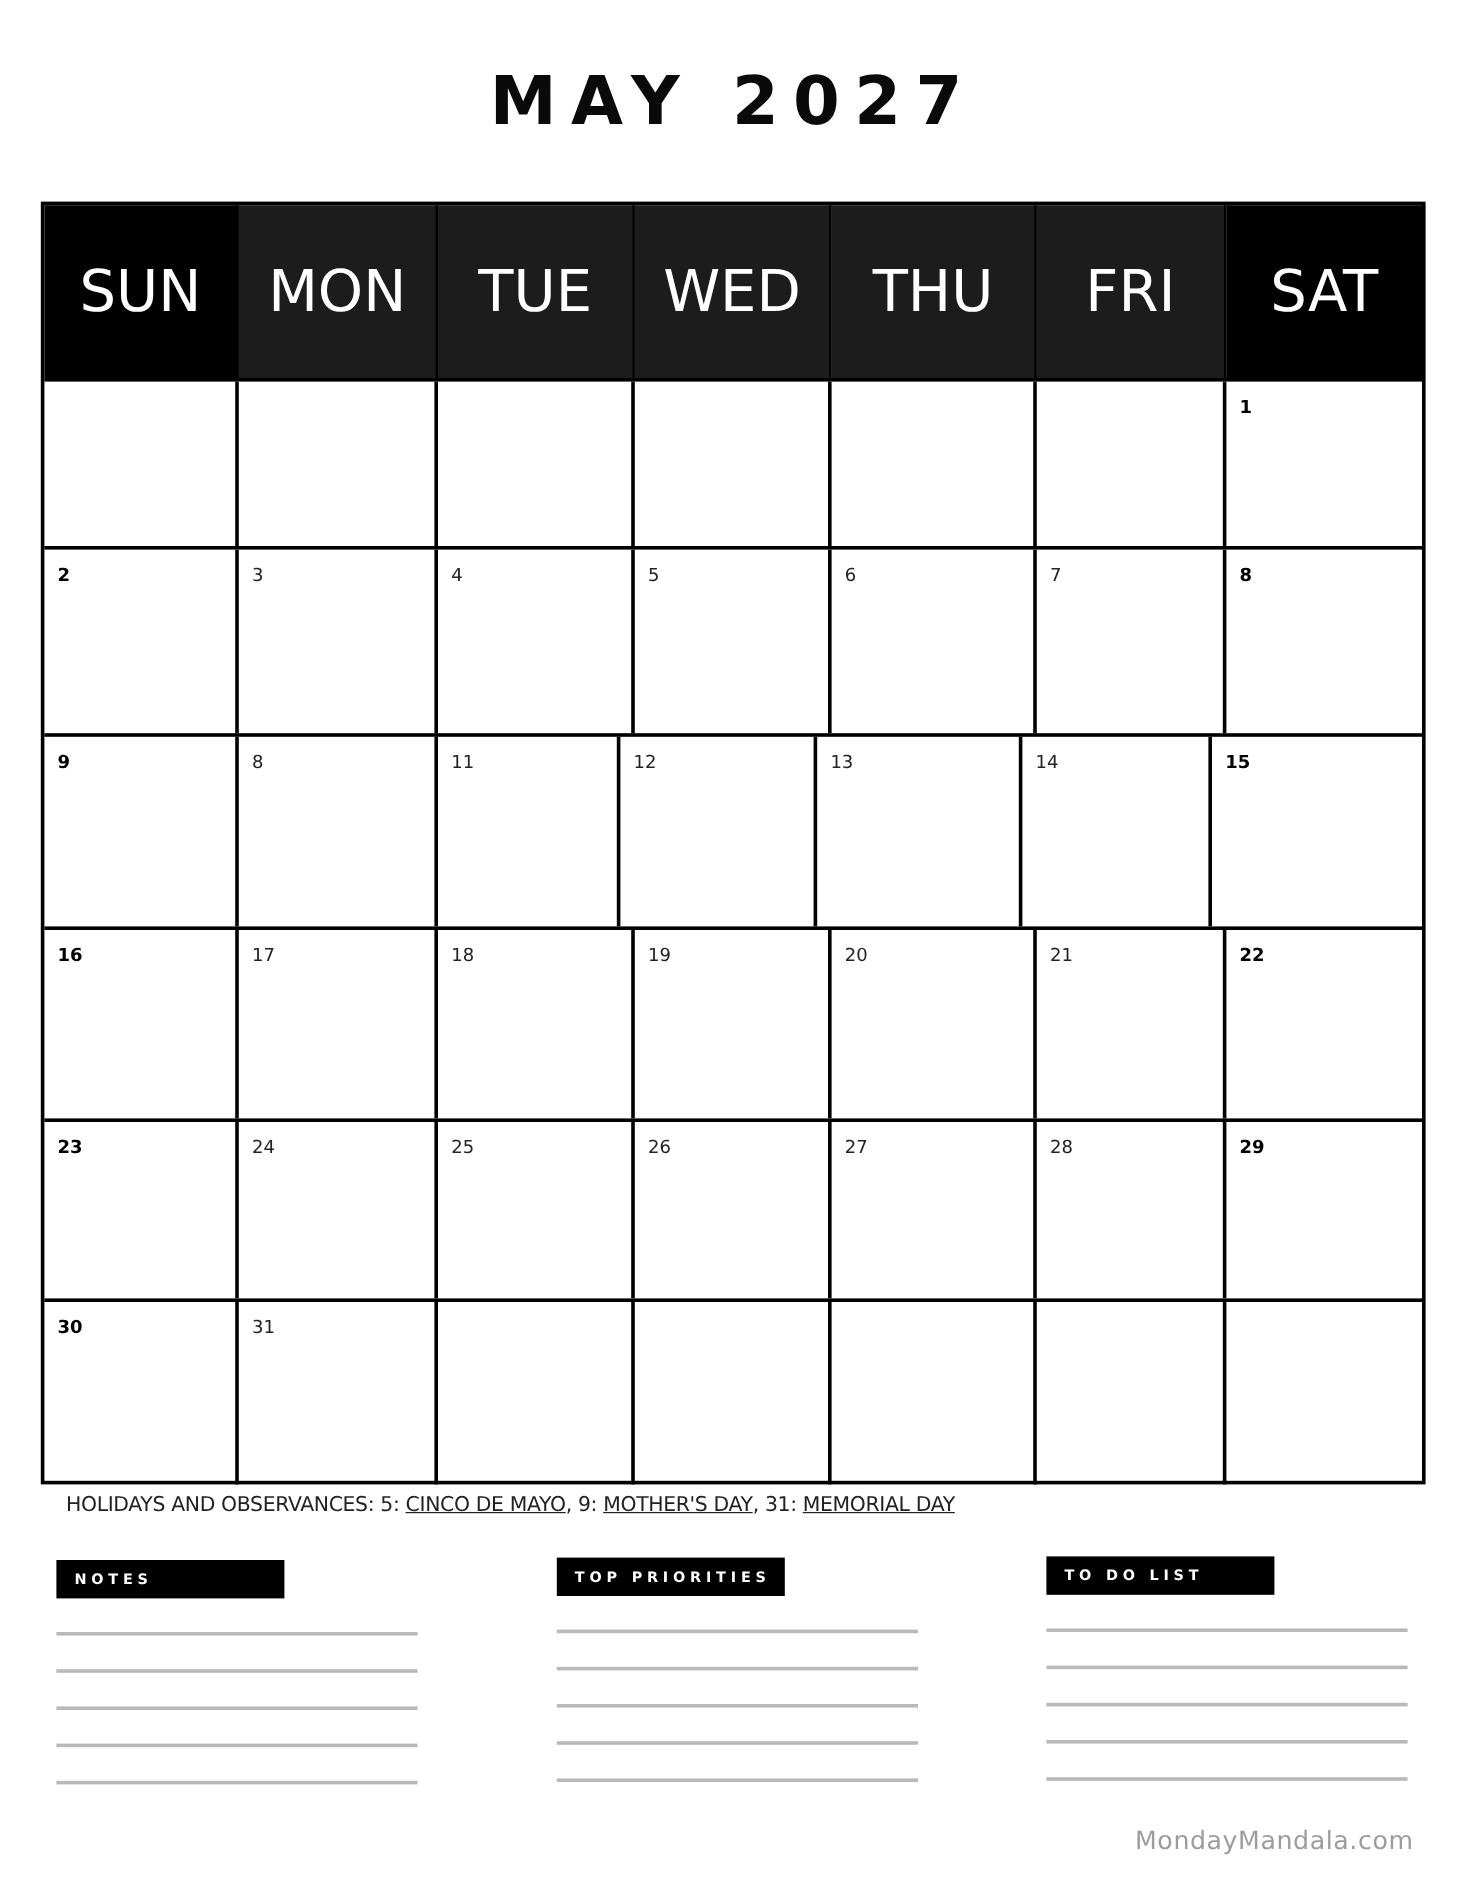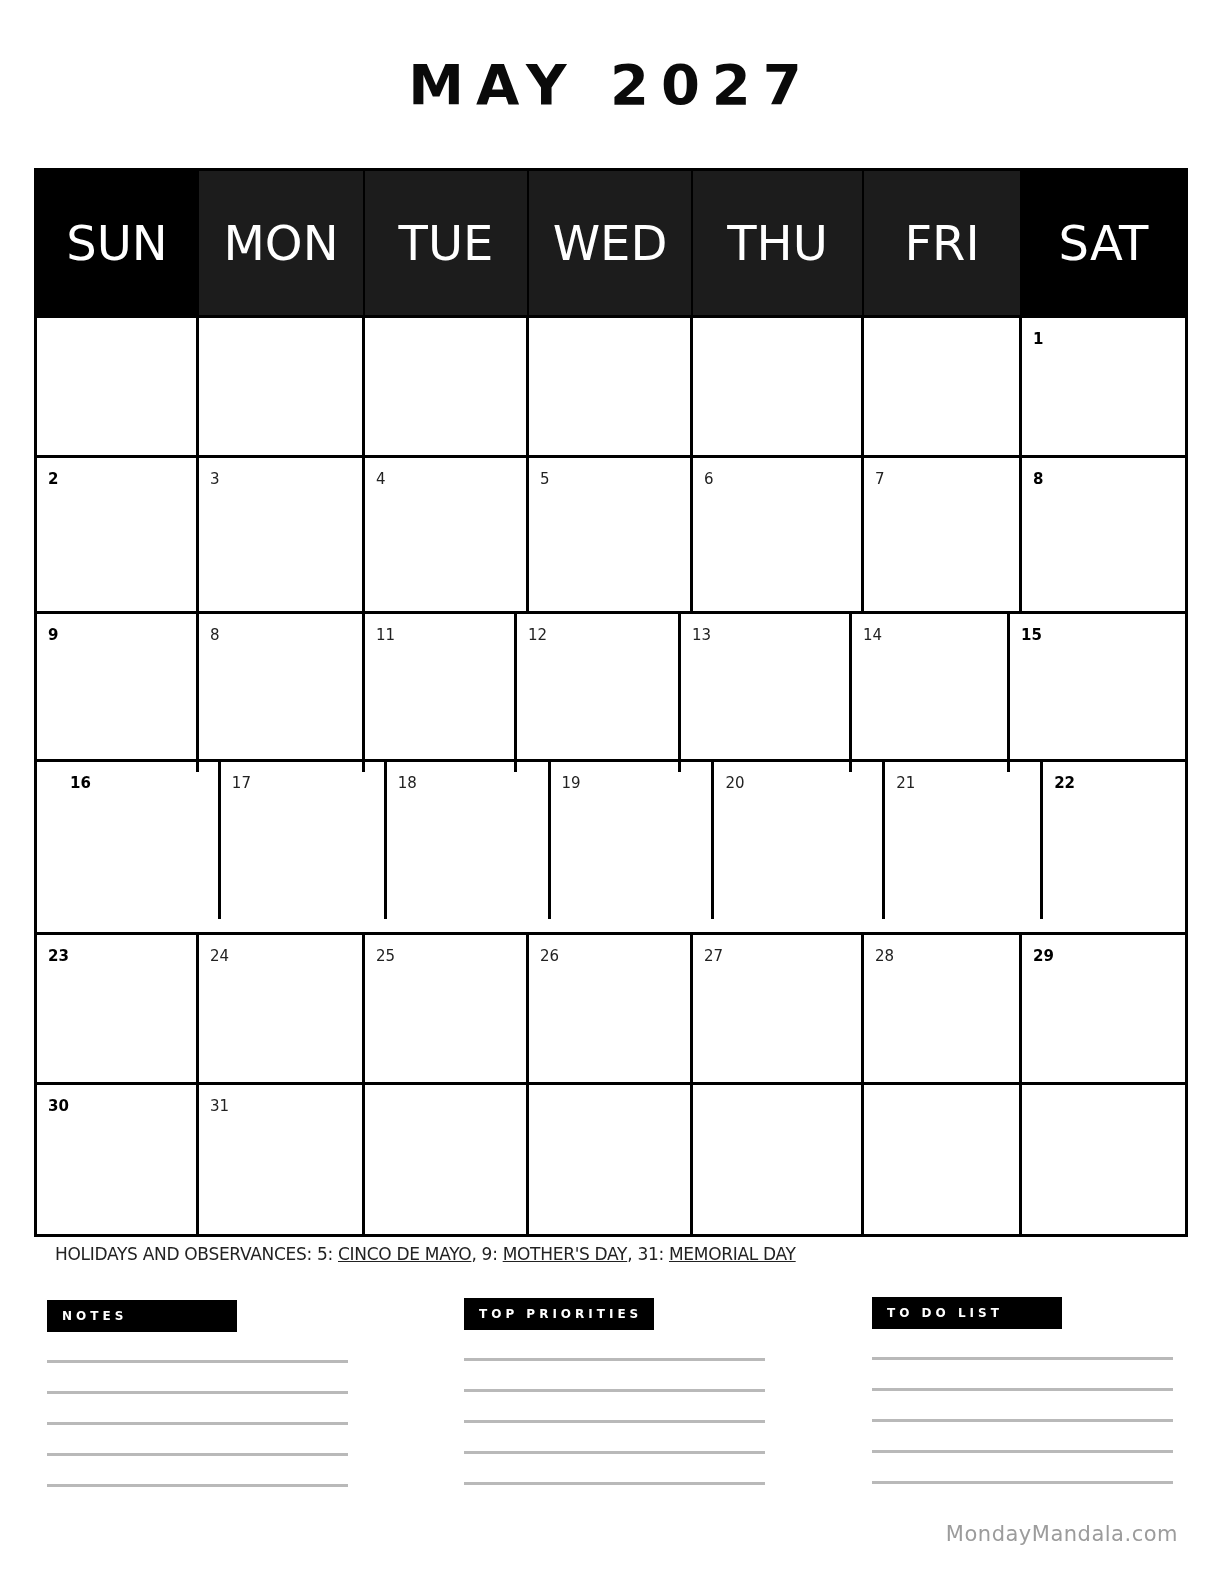--- a/index.html
+++ b/index.html
@@ -135,21 +135,21 @@
         <div class="day" style="width: 171px;">
           <span class="daynum">13</span>
         </div>
         <div class="day" style="width: 158px;">
           <span class="daynum">14</span>
         </div>
         <div class="day" style="width: 163px;">
           <span class="daynum we">15</span>
         </div>
       </div>
-      <div class="week" style="top: 588px; height: 160px; padding-left: 22px;">
+      <div class="week" style="top: 601px; height: 160px;">
         <div class="day" style="width: 162px;">
           <span class="daynum we">16</span>
         </div>
         <div class="day" style="width: 166px; text-align: right;">
           <span class="daynum">17</span>
         </div>
         <div class="day" style="width: 164px;">
           <span class="daynum">18</span>
         </div>
         <div class="day" style="width: 164px;">

